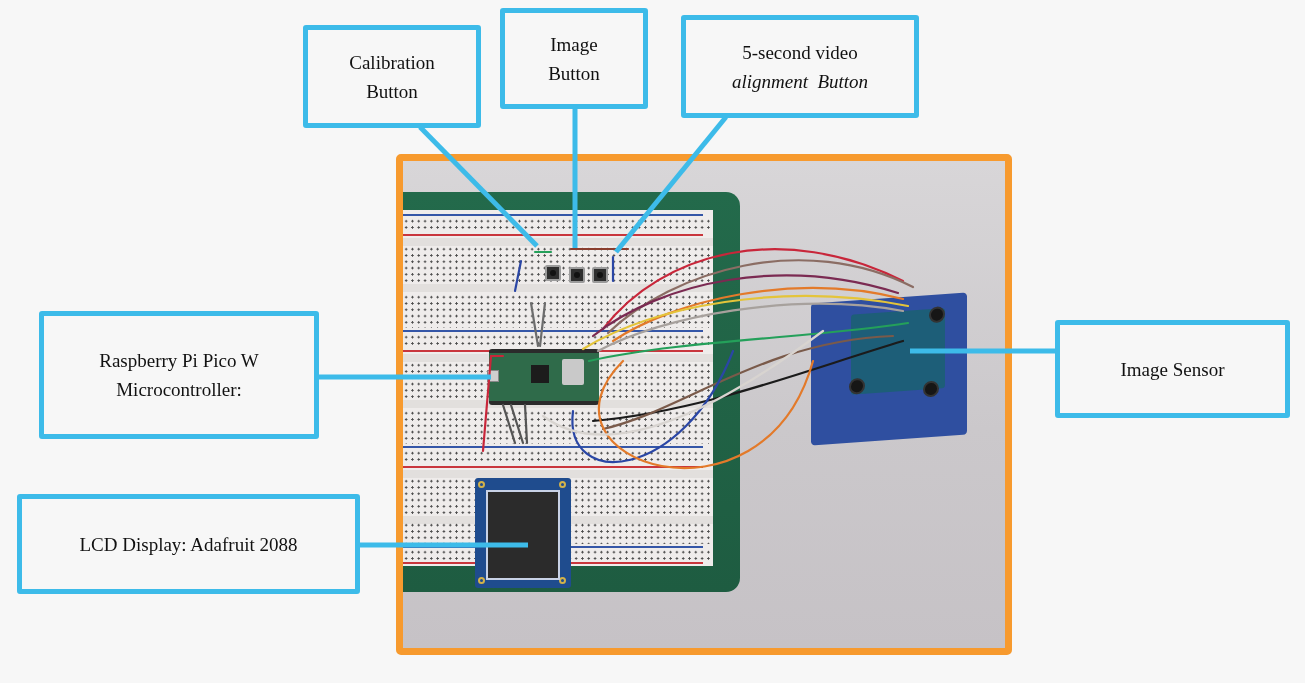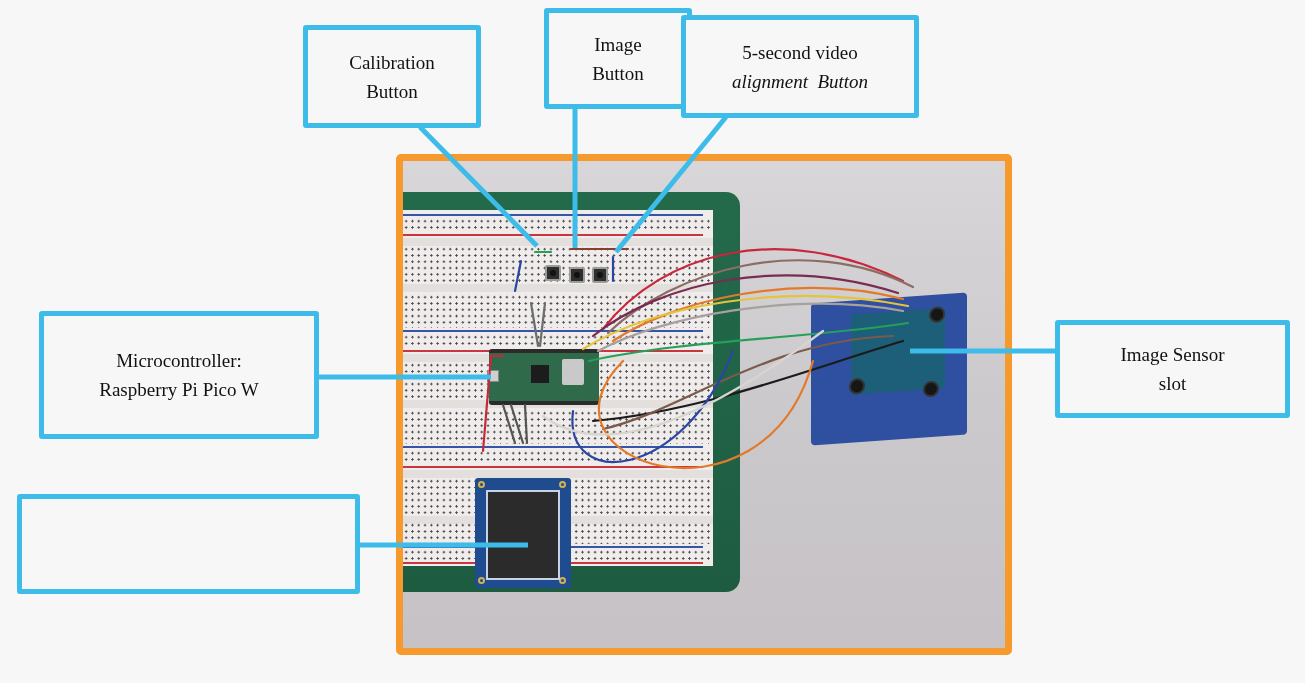--- a/index.html
+++ b/index.html
@@ -70,50 +70,50 @@
 </head>
 <body>
 
 <div class="callout" style="left:303px;top:25px;width:178px;height:103px;">
   <div>
     <span>Calibration</span>
     <span>Button</span>
   </div>
 </div>
 
-<div class="callout" style="left:500px;top:8px;width:148px;height:101px;margin-left:44px;">
+<div class="callout" style="left:500px;top:8px;width:148px;height:101px;">
   <div>
     <span>Image</span>
     <span>Button</span>
   </div>
 </div>
 
 <div class="callout" style="left:681px;top:15px;width:238px;height:103px;">
   <div>
     <span style="white-space:pre;">5-second video</span>
     <span style="white-space:pre;font-style:italic;">alignment  Button</span>
   </div>
 </div>
 
 <div class="callout" style="left:39px;top:311px;width:280px;height:128px;">
   <div>
+    <span>Raspberry Pi Pico W</span>
     <span>Microcontroller:</span>
-    <span>Raspberry Pi Pico W</span>
   </div>
 </div>
 
 <div class="callout" style="left:17px;top:494px;width:343px;height:100px;">
   <div>
+    <span>LCD Display: Adafruit 2088</span>
   </div>
 </div>
 
 <div class="callout" style="left:1055px;top:320px;width:235px;height:98px;text-align:center;">
   <div>
     <span>Image Sensor</span>
-    <span>slot</span>
   </div>
 </div>
 
 <div class="photo-frame">
   <div class="photo-bg"></div>
   <div class="green-base"></div>
 
   <div class="breadboard">
 
     <div class="rail blue" style="top:4px;"></div>

